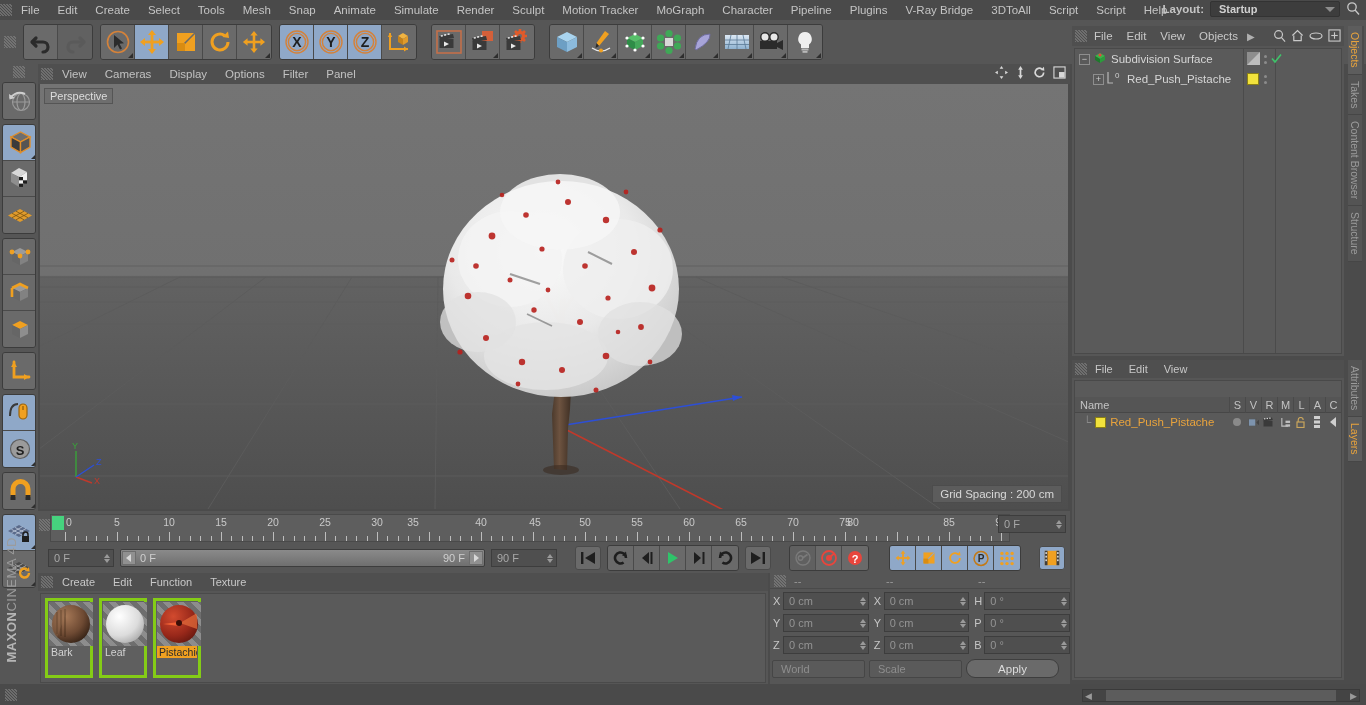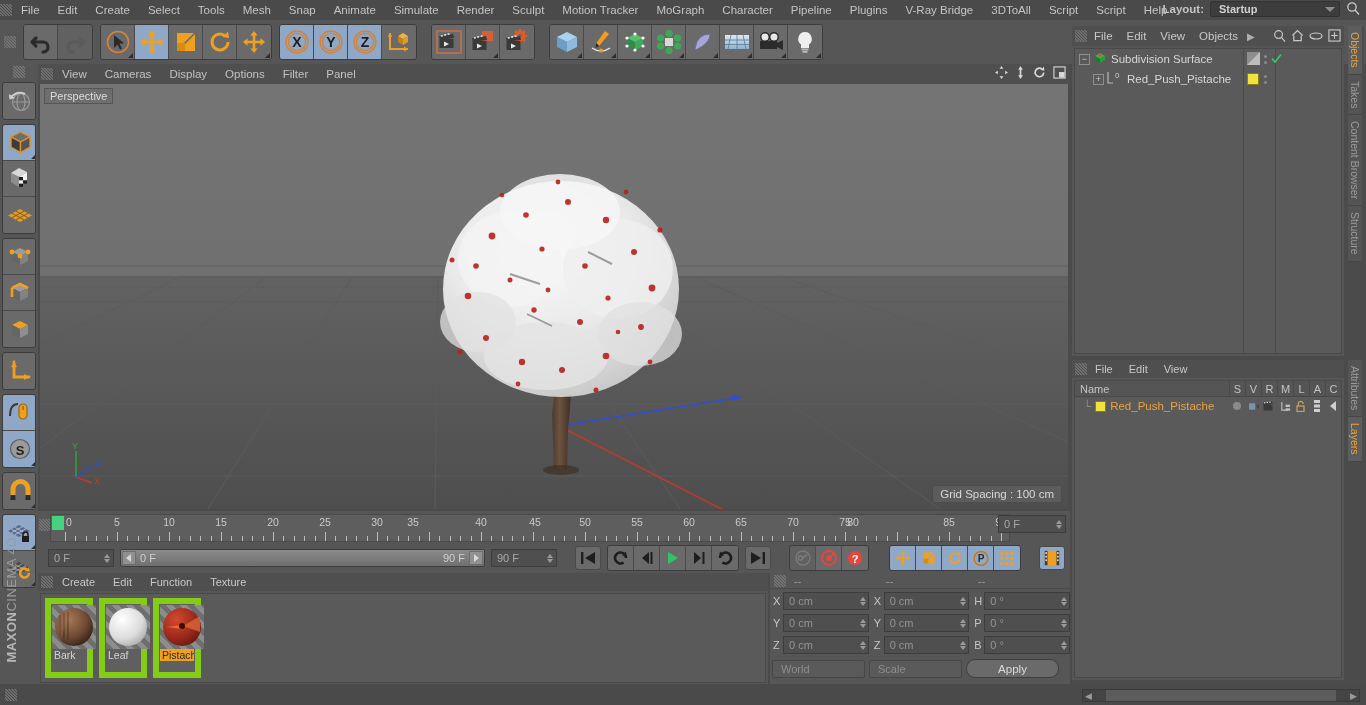--- a/index.html
+++ b/index.html
@@ -133,21 +133,21 @@
   .pbtn.sel { background: #8fa8c8; }
   .pgroup { display: flex; gap: 0; border: 1px solid #3c3c3c; border-radius: 3px; overflow: hidden; }
   .pgroup .pbtn { border: none; border-right: 1px solid #4a4a4a; border-radius: 0; }
   .pgroup .pbtn:last-child { border-right: none; }
 
   
   #mat-panel { position: absolute; left: 38px; top: 573px; width: 730px; height: 112px; background: #565656; }
   #mat-menu { height: 18px; display: flex; align-items: center; background: #4f4f4f; }
   #mat-area { position: absolute; left: 2px; top: 20px; right: 2px; bottom: 2px; background: #5a5a5a; border: 1px solid #4a4a4a; display: flex; gap: 6px; padding: 4px; }
   .mat {
-    width: 48px; background: #5f5f5f; border: 6px solid #84cc16; padding: 1px;
+    width: 48px; background: #5f5f5f; border: 3px solid #84cc16; padding: 1px;
   }
   .mat .sw {
     width: 44px; height: 44px;
     background-image: repeating-linear-gradient(45deg, #6e6e6e 0 5px, #8d8d8d 5px 10px);
     display: flex; align-items: center; justify-content: center;
   }
   .mat .nm { font-size: 10.5px; text-align: left; padding: 0 2px; color: #d2d2d2; white-space: nowrap; overflow: hidden; }
   .mat.sel .nm { background: #f0a020; color: #2b2b2b; }
   .ball { width: 40px; height: 40px; border-radius: 50%; }
 
@@ -184,21 +184,21 @@
   .otname { font-size: 11.5px; margin-left: 4px; white-space: nowrap; }
   .otname.green { color: #d6d6d6; }
   .otdots { position: absolute; left: 185px; display: flex; flex-direction: column; gap: 3px; }
   .otdots span { width: 3px; height: 3px; border-radius: 50%; background: #8b8b8b; display: block; }
   .ot-vsep { position: absolute; left: 168px; top: 0; bottom: 0; width: 1px; background: #4b4b4b; }
   .ot-vsep2 { position: absolute; left: 200px; top: 0; bottom: 0; width: 1px; background: #4b4b4b; }
 
   #lay-panel { position: absolute; left: 1072px; top: 360px; width: 272px; height: 320px; background: #565656; }
   #lay-menu { height: 18px; display: flex; align-items: center; background: #4f4f4f; }
   #lay-table { position: absolute; left: 2px; top: 20px; right: 2px; bottom: 2px; background: #5a5a5a; border: 1px solid #494949; }
-  #lay-head { display: flex; height: 16px; background: #555; border-bottom: 1px solid #474747; align-items: center; font-size: 11px; color: #c3c3c3; }
+  #lay-head { display: flex; height: 16px; background: #555; border-bottom: 1px solid #474747; align-items: center; font-size: 11px; color: #c3c3c3; margin-top: 16px; }
   #lay-head .nm { flex: 1; padding-left: 5px; }
   #lay-head .c { width: 16px; text-align: center; border-left: 1px solid #4a4a4a; height: 16px; line-height: 16px; }
   .lay-row { display: flex; height: 18px; align-items: center; font-size: 11.5px; }
   .lay-row .nm { flex: 1; display: flex; align-items: center; gap: 4px; padding-left: 8px; color: #e8a33d; }
   .lay-row .c { width: 16px; display: flex; align-items: center; justify-content: center; }
   .swatch-y { width: 11px; height: 11px; background: #f2e23c; border: 1px solid #8a7f16; }
 
   
   .vtabs { position: absolute; width: 16px; background: #4b4b4b; }
   .vtab {
@@ -810,21 +810,21 @@
           </g>
           <g fill="#2f2f2f" opacity="0.45">
             <path d="M470 190 L500 200" stroke="#3a3a3a" stroke-width="2.2"></path>
             <path d="M548 168 L572 180" stroke="#3a3a3a" stroke-width="2"></path>
             <path d="M487 230 L512 242" stroke="#3a3a3a" stroke-width="1.8"></path>
           </g>
         </g>
       </svg>
 
       <div id="persp-label">Perspective</div>
-      <div id="grid-label">Grid Spacing : 100 cm</div>
+      <div id="grid-label">Grid Spacing : 200 cm</div>
       <div id="axis-hud">
         <svg width="48" height="46" viewBox="0 0 48 46">
           <line x1="8" y1="38" x2="8" y2="12" stroke="#3aa33a" stroke-width="1.4"></line>
           <line x1="8" y1="38" x2="24" y2="44" stroke="#c0392b" stroke-width="1.4"></line>
           <line x1="8" y1="38" x2="26" y2="26" stroke="#2d4fd6" stroke-width="1.4"></line>
           <text x="4" y="10" font-size="9" fill="#3aa33a" font-family="Liberation Sans">Y</text>
           <text x="26" y="45" font-size="9" fill="#c0392b" font-family="Liberation Sans">X</text>
           <text x="28" y="26" font-size="9" fill="#2d4fd6" font-family="Liberation Sans">Z</text>
         </svg>
       </div>

